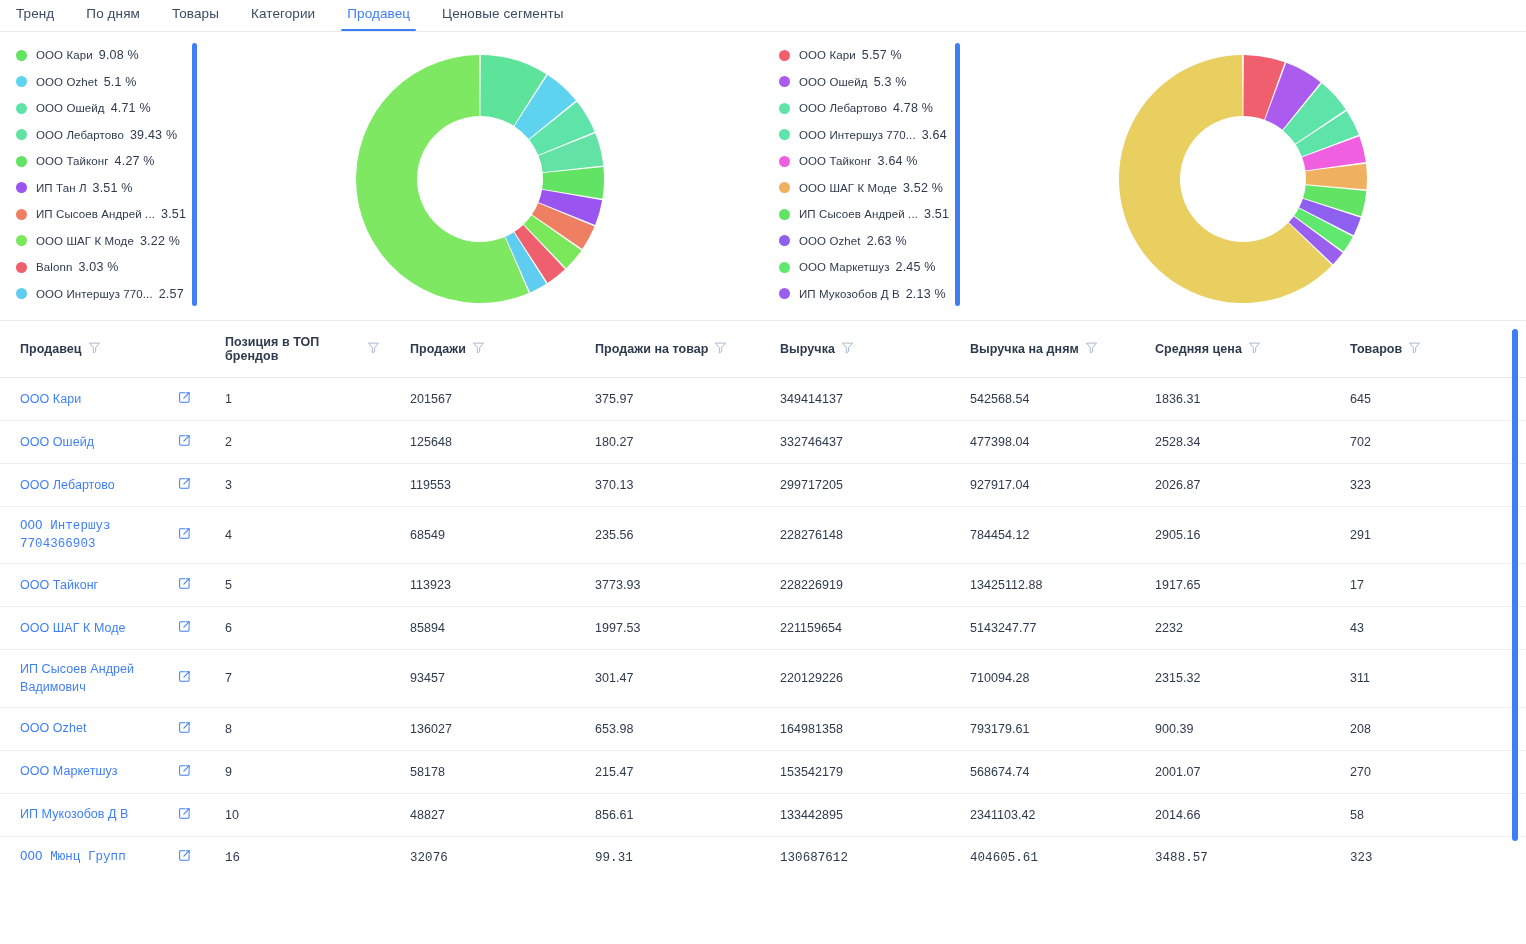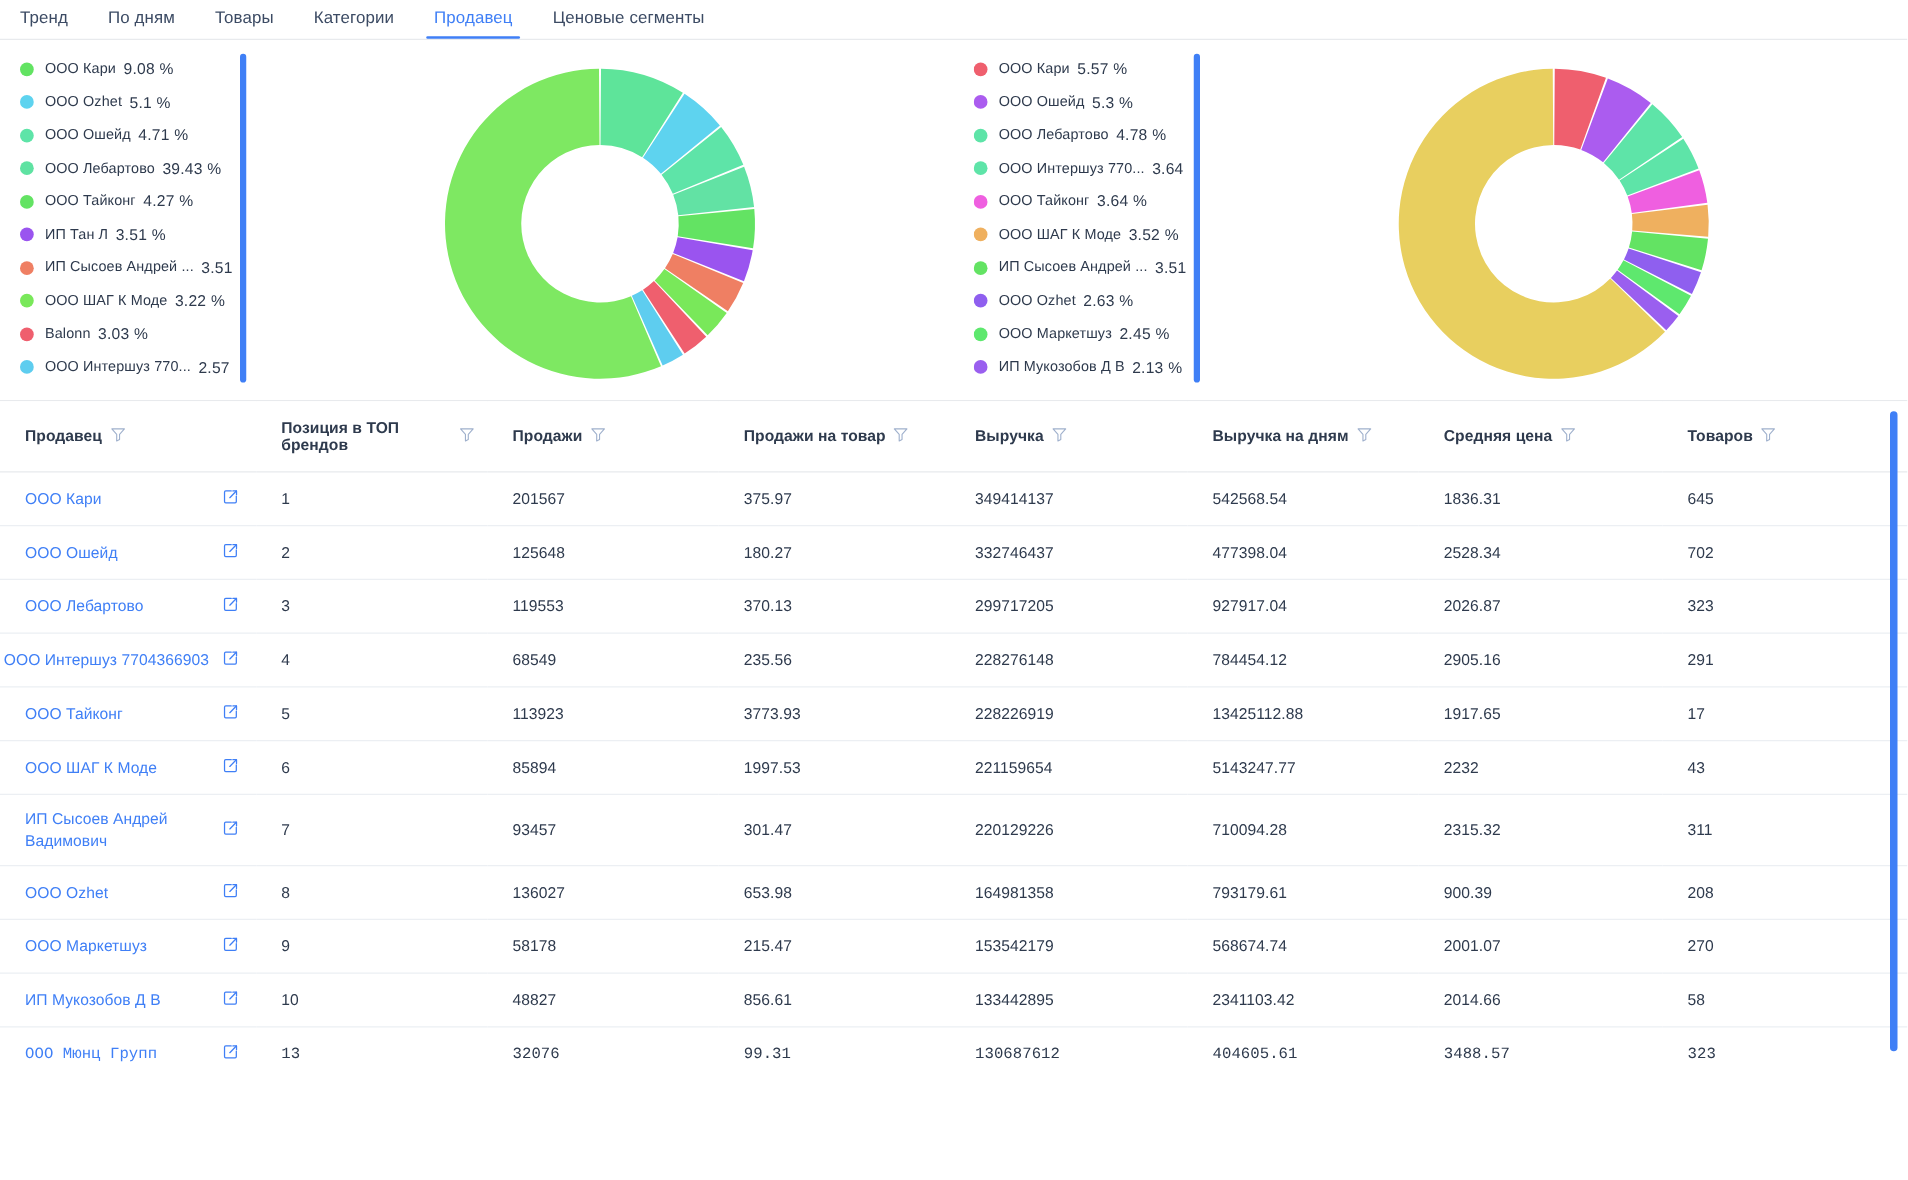--- a/index.html
+++ b/index.html
@@ -462,21 +462,21 @@
           </td>
           <td>3</td>
           <td>119553</td>
           <td>370.13</td>
           <td>299717205</td>
           <td>927917.04</td>
           <td>2026.87</td>
           <td>323</td>
         </tr>
         <tr>
-          <td style="padding: 10px 0px 10px 3px;">
+          <td style="padding: 10px 0px 10px 20px; font-family: Liberation Mono, monospace;">
             <div class="seller-cell">
               <a class="seller-link">ООО Интершуз 7704366903</a>
               <span class="ext-ico"><svg width="13" height="13" viewBox="0 0 16 16" fill="none">
                   <path d="M8.6 2.2H3.2c-.7 0-1.2.5-1.2 1.2v9.2c0 .7.5 1.2 1.2 1.2h9.2c.7 0 1.2-.5 1.2-1.2V7.2" stroke="#3f7ff6" stroke-width="1.25" stroke-linecap="round" stroke-linejoin="round"></path>
                   <path d="M10.2 2.2h3.6v3.6" stroke="#3f7ff6" stroke-width="1.25" stroke-linecap="round" stroke-linejoin="round"></path>
                   <path d="M7.2 8.8l6.4-6.6" stroke="#3f7ff6" stroke-width="1.25" stroke-linecap="round"></path>
                 </svg></span>
             </div>
           </td>
           <td>4</td>
@@ -605,21 +605,21 @@
           <td style="padding: 10px 0px 10px 20px;">
             <div class="seller-cell">
               <a class="seller-link">ООО Мюнц Групп</a>
               <span class="ext-ico"><svg width="13" height="13" viewBox="0 0 16 16" fill="none">
                   <path d="M8.6 2.2H3.2c-.7 0-1.2.5-1.2 1.2v9.2c0 .7.5 1.2 1.2 1.2h9.2c.7 0 1.2-.5 1.2-1.2V7.2" stroke="#3f7ff6" stroke-width="1.25" stroke-linecap="round" stroke-linejoin="round"></path>
                   <path d="M10.2 2.2h3.6v3.6" stroke="#3f7ff6" stroke-width="1.25" stroke-linecap="round" stroke-linejoin="round"></path>
                   <path d="M7.2 8.8l6.4-6.6" stroke="#3f7ff6" stroke-width="1.25" stroke-linecap="round"></path>
                 </svg></span>
             </div>
           </td>
-          <td>13</td>
+          <td>16</td>
           <td>32076</td>
           <td>99.31</td>
           <td>130687612</td>
           <td>404605.61</td>
           <td>3488.57</td>
           <td>323</td>
         </tr>
       </tbody>
   </table>
   <div class="table-scroll"></div>

